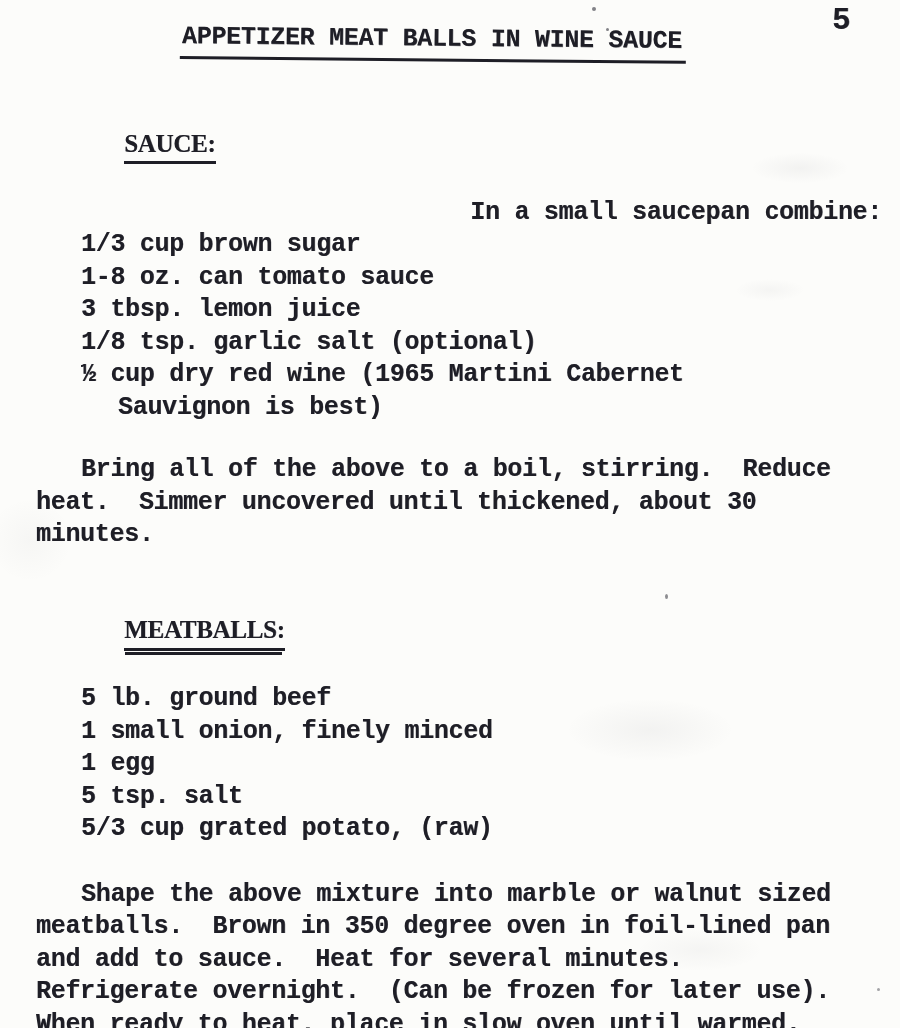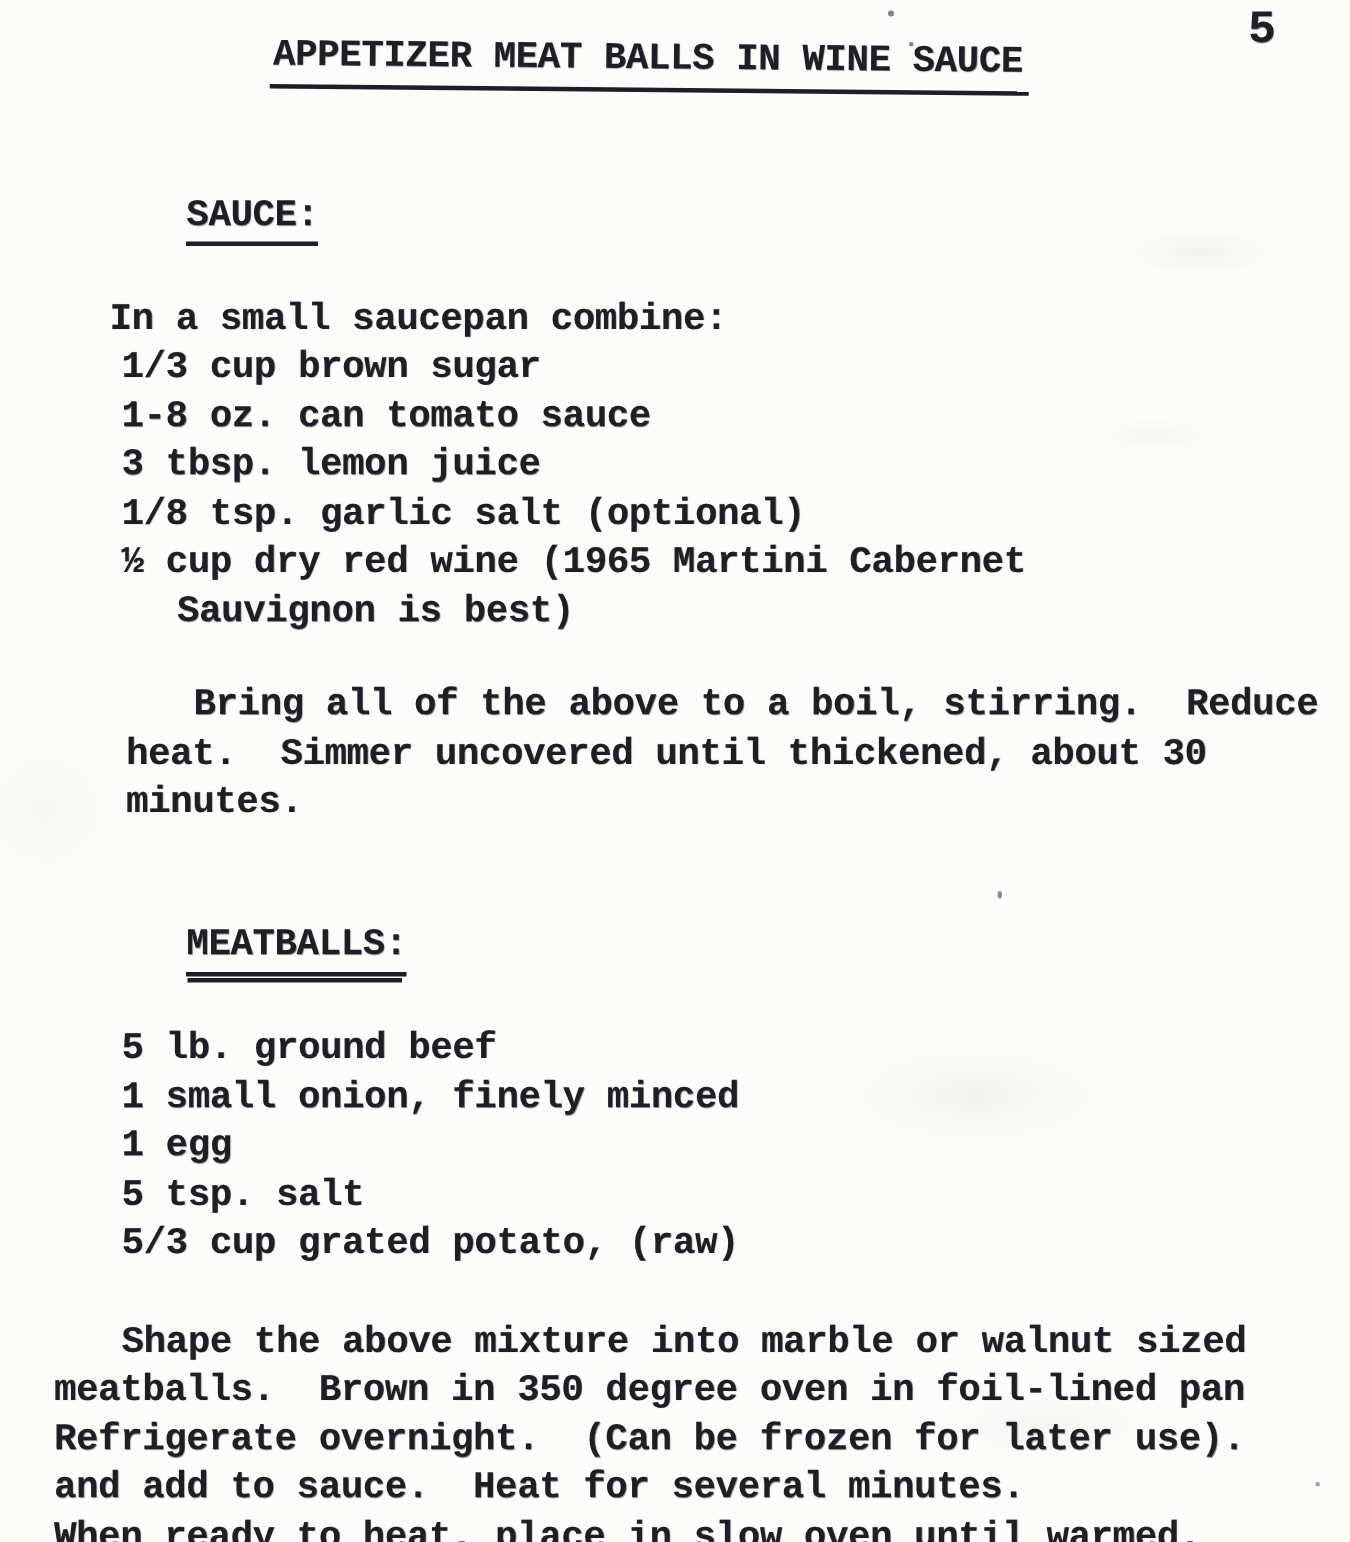--- a/index.html
+++ b/index.html
@@ -62,35 +62,36 @@
     letter-spacing: -0.3px;
     line-height: 32.5px;
   }
   .line { white-space: pre; }
   .heading-line { white-space: pre; }
   .heading-underline {
     display: inline-block;
     position: relative;
     border-bottom: 3.5px solid var(--ink);
     padding-bottom: 1px;
+    font-family: Liberation Serif, serif;
   }
   .heading-underline.double::after {
     content: "";
     position: absolute;
     left: 1px;
     right: 3px;
     bottom: -7px;
     height: 2.5px;
     background: var(--ink);
   }
-  .ind-intro { padding-left: 37px; }
+  .ind-intro { padding-left: 37px; text-align: right; }
   .ind-item  { padding-left: 45px; }
   .ind-cont  { padding-left: 82px; }
   .para-first { text-indent: 45px; }
-  .para-sauce { margin-top: 30px; margin-left: 48px; }
+  .para-sauce { margin-top: 30px; }
   .heading-meatballs { margin-top: 30px; }
   .para-meatballs { margin-top: 33px; }
   .speck {
     position: absolute;
     width: 4px; height: 4px;
     border-radius: 50%;
     background: rgba(30,30,40,0.55);
   }
 </style>
 </head>
@@ -128,22 +129,22 @@
     </div>
     <div class="line ind-item">5 lb. ground beef</div>
     <div class="line ind-item">1 small onion, finely minced</div>
     <div class="line ind-item">1 egg</div>
     <div class="line ind-item">5 tsp. salt</div>
     <div class="line ind-item">5/3 cup grated potato, (raw)</div>
 
     <div class="para-meatballs">
       <div class="line para-first">Shape the above mixture into marble or walnut sized</div>
       <div class="line">meatballs.  Brown in 350 degree oven in foil-lined pan</div>
+      <div class="line">and add to sauce.  Heat for several minutes.</div>
       <div class="line">Refrigerate overnight.  (Can be frozen for later use).</div>
-      <div class="line">and add to sauce.  Heat for several minutes.</div>
       <div class="line">When ready to heat, place in slow oven until warmed.</div>
 
     </div>
 
   </div>
 
   <div class="speck" style="top:7px; left:592px;"></div>
   <div class="speck" style="top:28px; left:606px; width:3px; height:3px;"></div>
   <div class="speck" style="top:988px; left:877px; width:3px; height:3px; background:rgba(30,30,40,0.4);"></div>
   <div class="speck" style="top:594px; left:665px; width:3px; height:5px; background:rgba(30,30,40,0.5);"></div>

